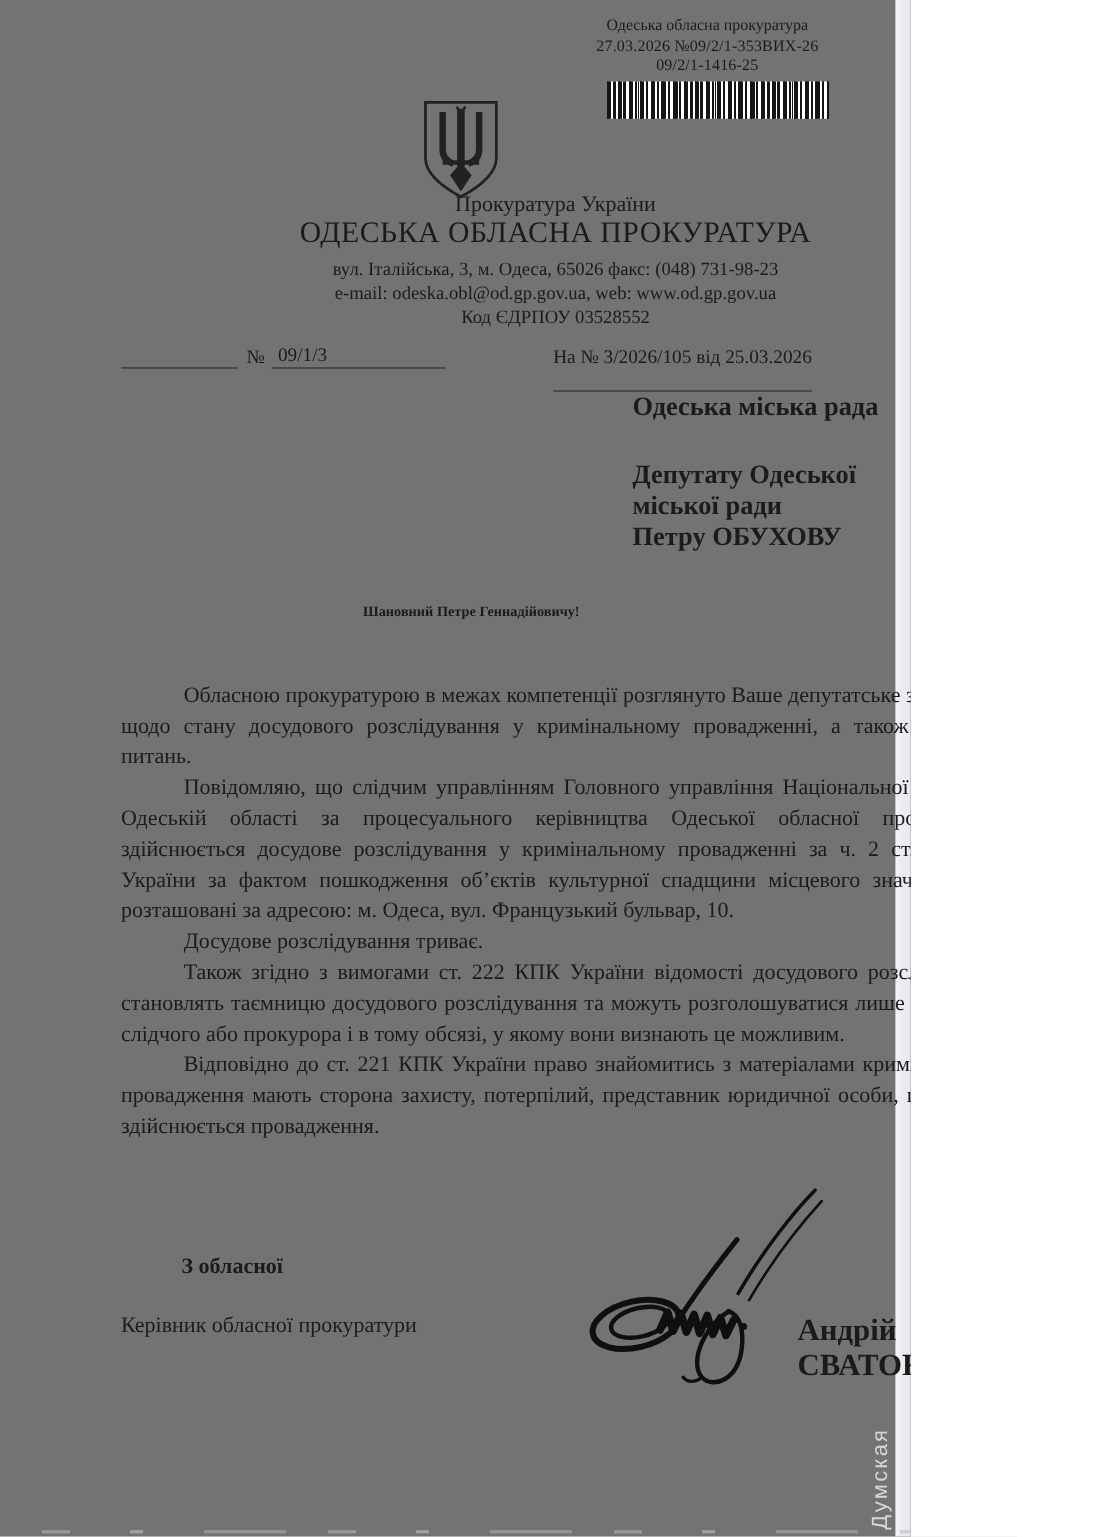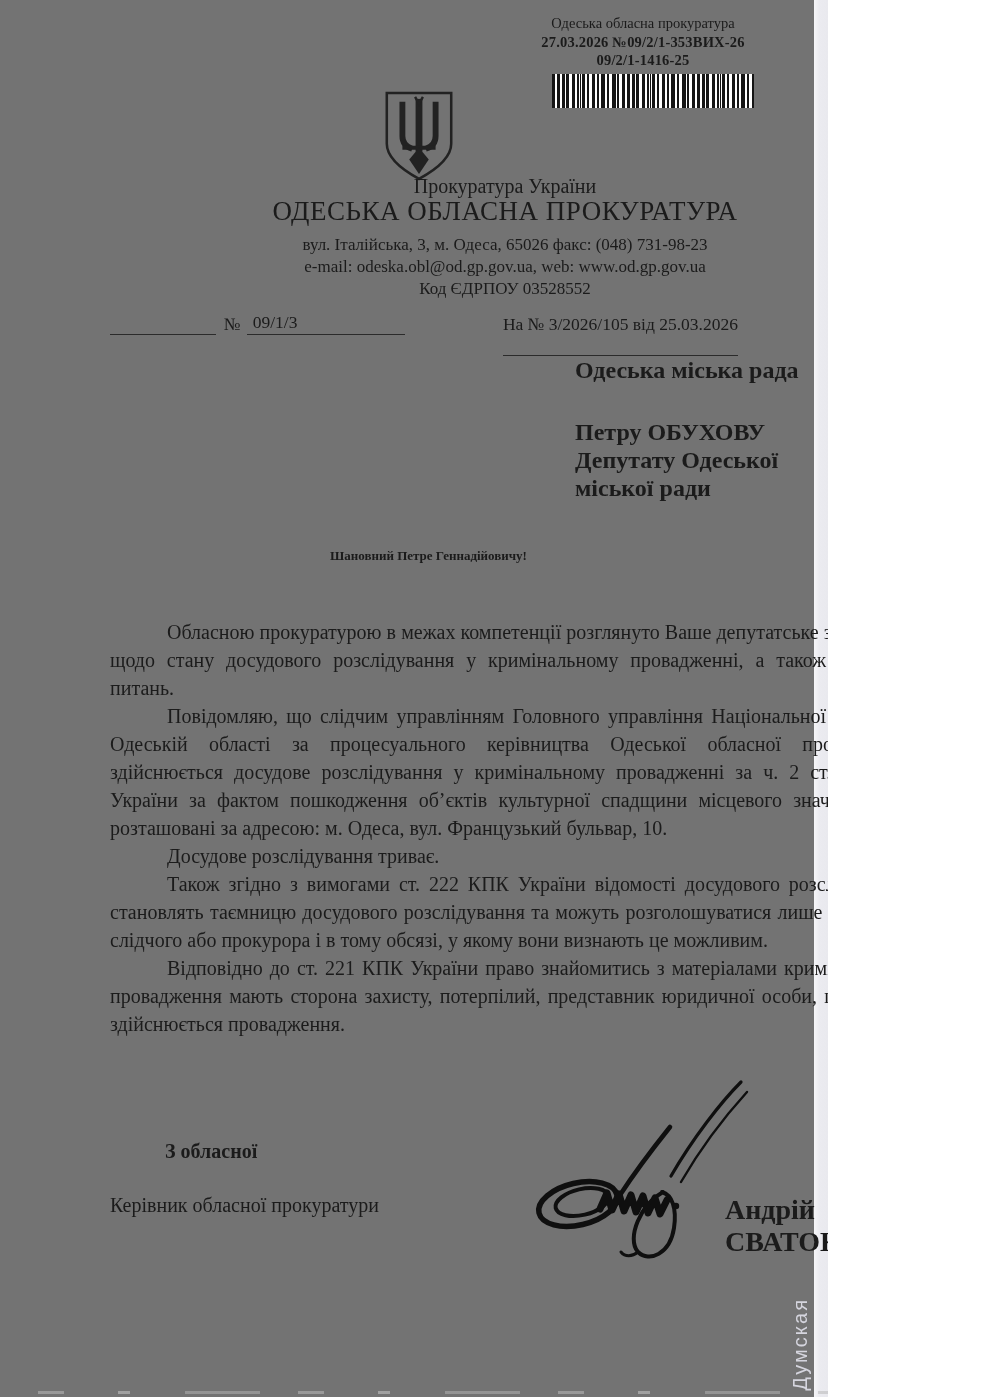--- a/index.html
+++ b/index.html
@@ -7,21 +7,21 @@
     position:relative;width:828px;height:1397px;background:#737373;
     font-family:"Liberation Serif","DejaVu Serif",serif;color:#1b1b1b;
     overflow:hidden;
   }
   
   .edge-strip{position:absolute;top:0;right:0;width:14px;height:100%;
     background:linear-gradient(90deg,#f6f6f8 0%,#ebebf0 40%,#e9e9ee 100%);}
   
   .stamp{position:absolute;top:14px;right:70px;width:230px;text-align:center;line-height:1.28;}
   .stamp .s1{font-size:14.5px;}
-  .stamp .s2,.stamp .s3{font-size:14.5px;font-weight:bold;letter-spacing:.2px;}
+  .stamp .s2,.stamp .s3{font-size:14.5px;font-weight:normal;letter-spacing:.2px;}
   .barcode{
     position:absolute;top:74px;right:74px;width:202px;height:34px;background-color:#fff;
     background-image:
       repeating-linear-gradient(90deg,#151515 0 2px,transparent 2px 5px),
       repeating-linear-gradient(90deg,#151515 0 3px,transparent 3px 10px),
       repeating-linear-gradient(90deg,#151515 0 1px,transparent 1px 7px);
   }
   
   .emblem{position:absolute;top:88px;left:50%;transform:translateX(-50%);margin-left:5px;}
   .center-line{position:absolute;left:0;width:1010px;text-align:center;}
@@ -93,22 +93,22 @@
   <div class="ref-left">
     <span class="blank-line"></span>
     <span class="ref-no-label">№</span>
     <span class="ref-no-value">09/1/3</span>
   </div>
   <div class="ref-right">На № 3/2026/105 від 25.03.2026</div>
 
   <div class="addressee">
     <div>Одеська міська рада</div>
     <div class="gap"></div>
+    <div>Депутату Одеської міської ради</div>
     <div>Петру ОБУХОВУ</div>
-    <div>Депутату Одеської міської ради</div>
   </div>
 
   <div class="salutation">Шановний Петре Геннадійовичу!</div>
 
   <div class="body-text">
     <p>Обласною прокуратурою в межах компетенції розглянуто Ваше депутатське звернення щодо стану досудового розслідування у кримінальному провадженні, а також з інших питань.</p>
     <p>Повідомляю, що слідчим управлінням Головного управління Національної поліції в Одеській області за процесуального керівництва Одеської обласної прокуратури здійснюється досудове розслідування у кримінальному провадженні за ч. 2 ст. 298 КК України за фактом пошкодження об’єктів культурної спадщини місцевого значення, які розташовані за адресою: м. Одеса, вул. Французький бульвар, 10.</p>
     <p>Досудове розслідування триває.</p>
     <p>Також згідно з вимогами ст. 222 КПК України відомості досудового розслідування становлять таємницю досудового розслідування та можуть розголошуватися лише з дозволу слідчого або прокурора і в тому обсязі, у якому вони визнають це можливим.</p>
     <p>Відповідно до ст. 221 КПК України право знайомитись з матеріалами кримінального провадження мають сторона захисту, потерпілий, представник юридичної особи, щодо якої здійснюється провадження.</p>

